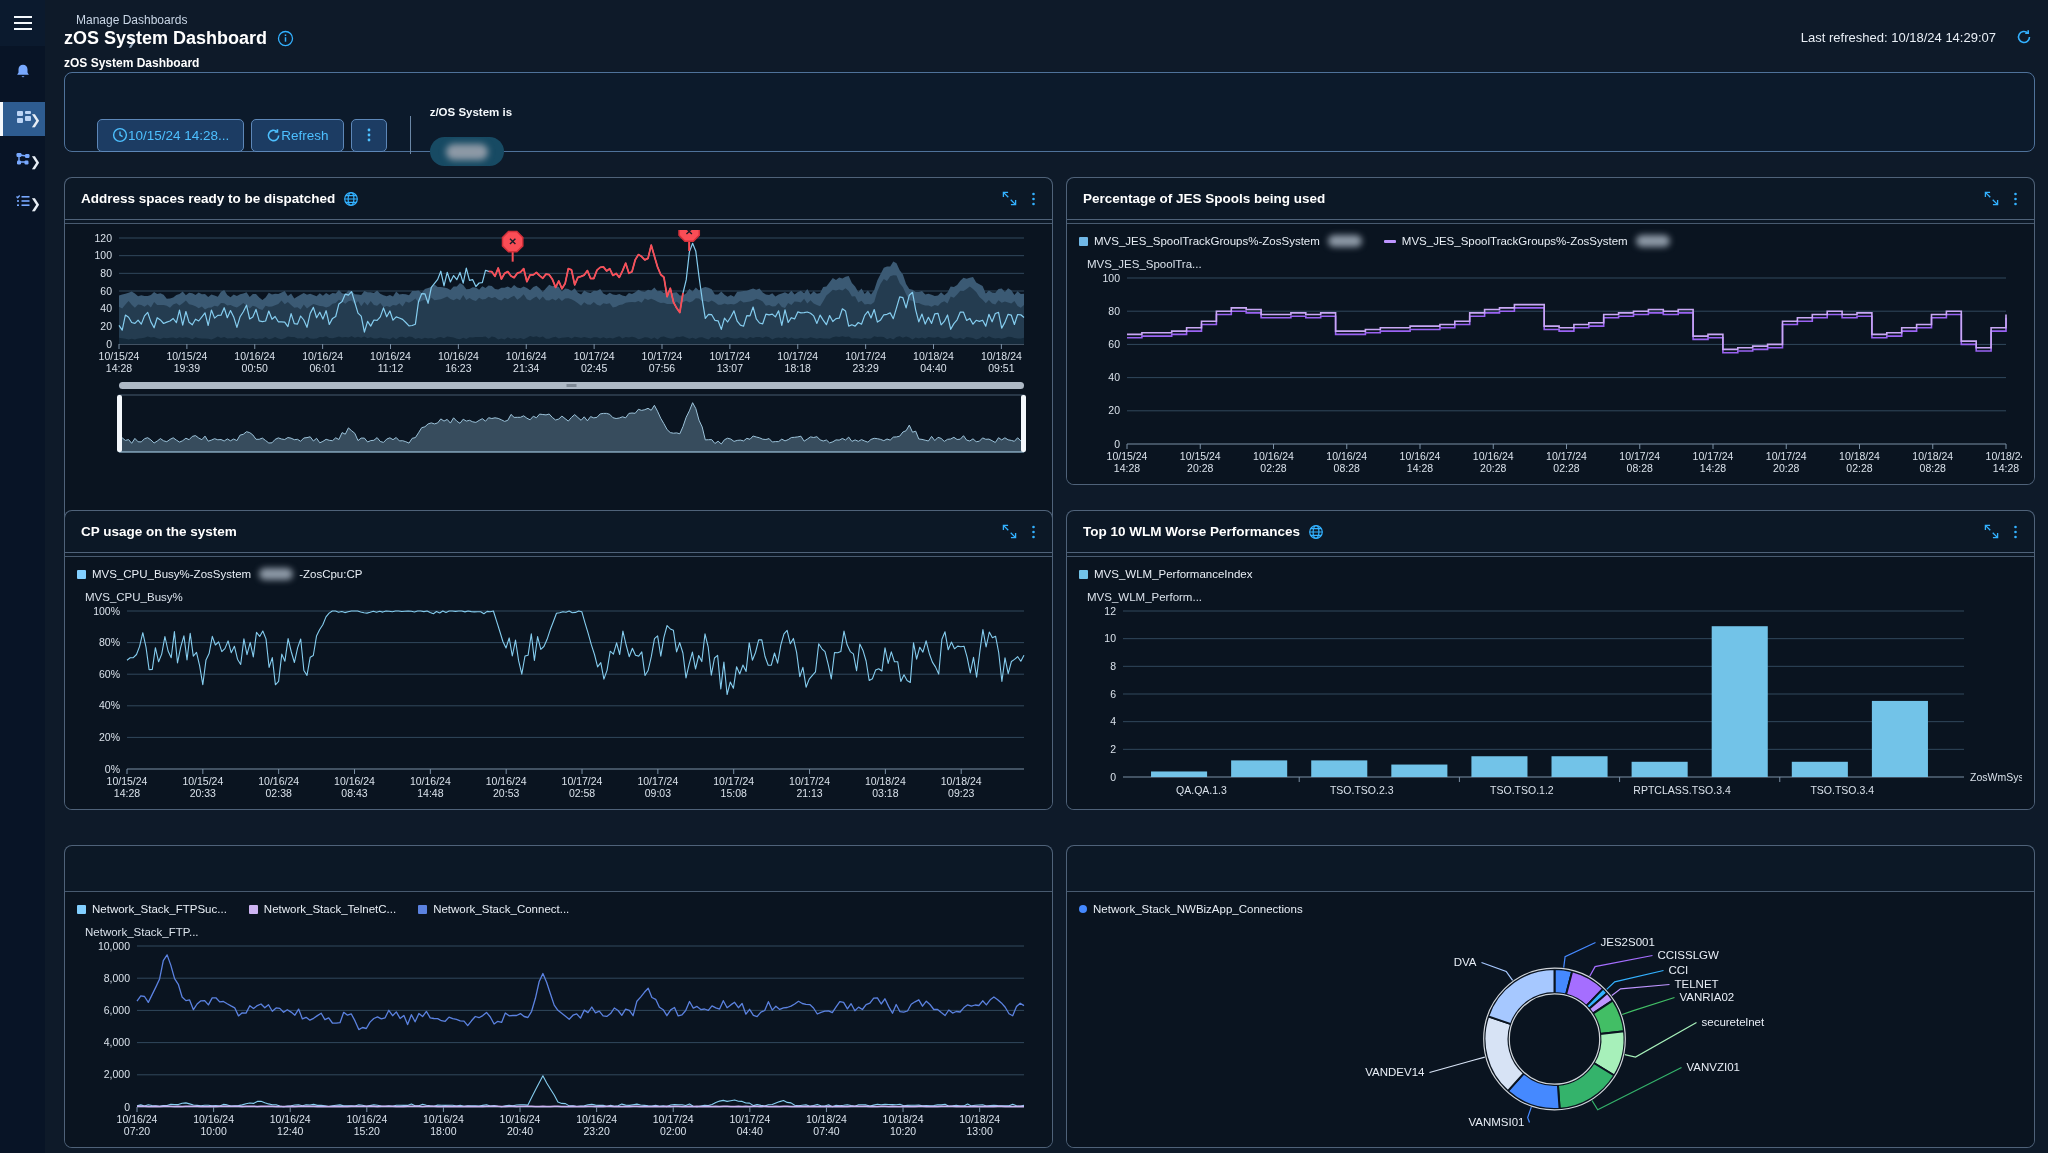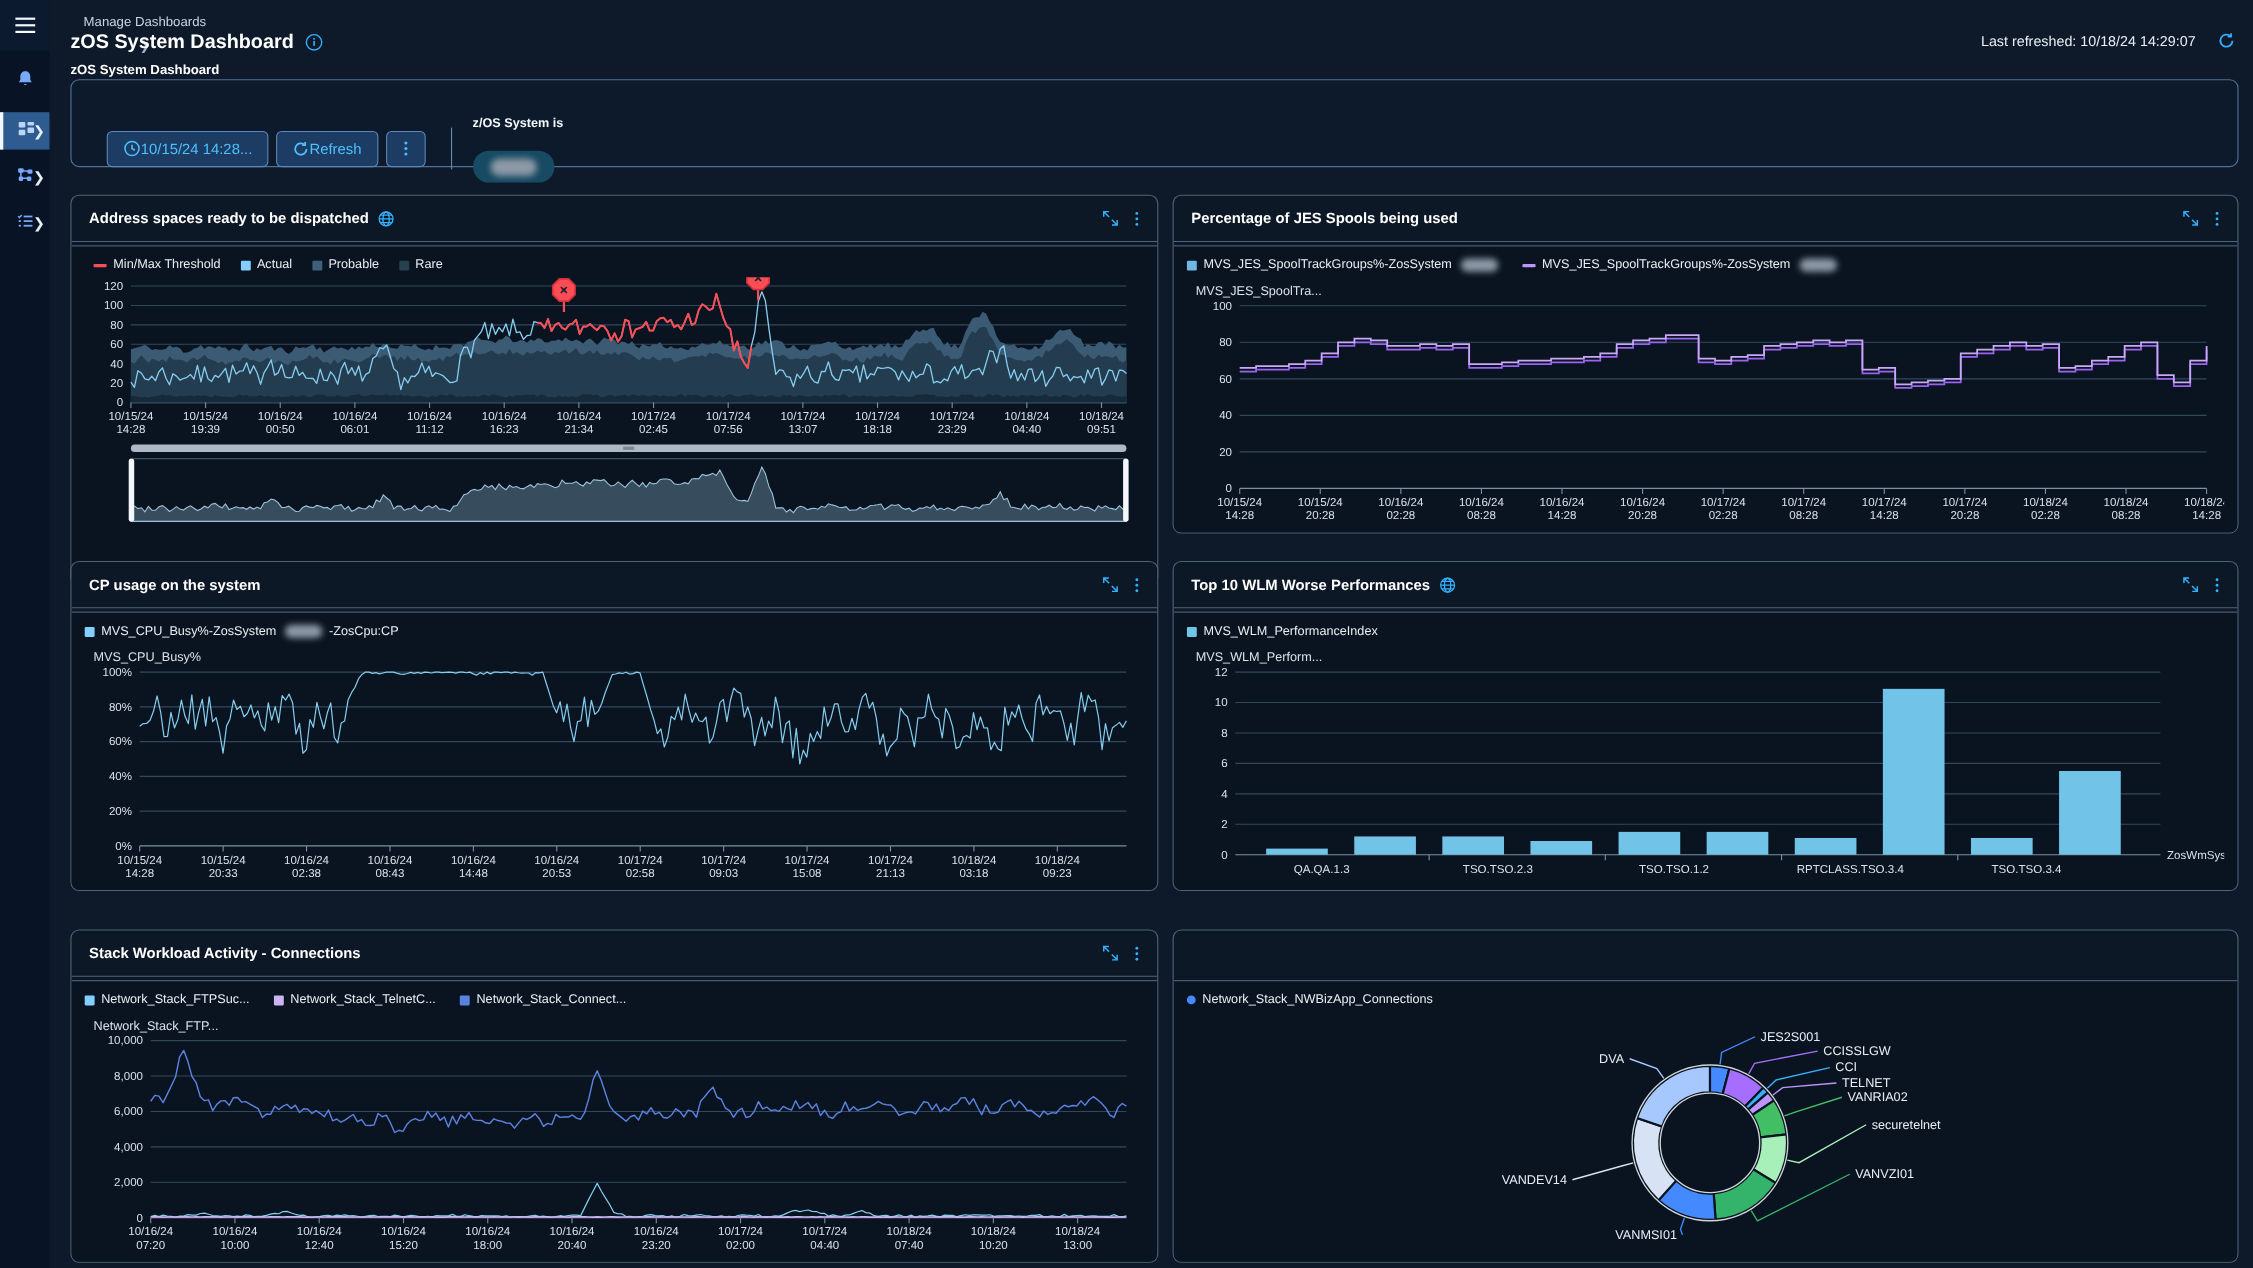--- a/index.html
+++ b/index.html
@@ -197,38 +197,20 @@
         <span class="act">
             <svg width="5" height="16" viewBox="0 0 4 16">
               <circle cx="2" cy="3" r="1.3" fill="#33b1ff"></circle>
               <circle cx="2" cy="8" r="1.3" fill="#33b1ff"></circle>
               <circle cx="2" cy="13" r="1.3" fill="#33b1ff"></circle>
             </svg>
           </span>
       </div>
     </div>
     <div class="panel-body">
-      <div class="legend left" id="legend0">
-          <span class="li">
-            <span class="dash" style="background: rgb(250, 77, 86);"></span>
-            <span>Min/Max Threshold</span>
-          </span>
-          <span class="li">
-            <span class="sq" style="background: rgb(130, 207, 255);"></span>
-            <span>Actual</span>
-          </span>
-          <span class="li">
-            <span class="sq" style="background: rgb(63, 96, 124);"></span>
-            <span>Probable</span>
-          </span>
-          <span class="li">
-            <span class="sq" style="background: rgb(39, 64, 79);"></span>
-            <span>Rare</span>
-          </span>
-        </div>
       <svg class="chart" id="chart0">
           <line x1="42" y1="114" x2="947" y2="114" stroke="#7b90a5" stroke-width="1"></line>
           <text x="35" y="117.5" fill="#d9e1ea" font-size="10.5" text-anchor="end">0</text>
           <line x1="42" y1="96.33333333333334" x2="947" y2="96.33333333333334" stroke="#31485c" stroke-width="1"></line>
           <text x="35" y="99.83333333333334" fill="#d9e1ea" font-size="10.5" text-anchor="end">20</text>
           <line x1="42" y1="78.66666666666667" x2="947" y2="78.66666666666667" stroke="#31485c" stroke-width="1"></line>
           <text x="35" y="82.16666666666667" fill="#d9e1ea" font-size="10.5" text-anchor="end">40</text>
           <line x1="42" y1="61" x2="947" y2="61" stroke="#31485c" stroke-width="1"></line>
           <text x="35" y="64.5" fill="#d9e1ea" font-size="10.5" text-anchor="end">60</text>
           <line x1="42" y1="43.333333333333336" x2="947" y2="43.333333333333336" stroke="#31485c" stroke-width="1"></line>
@@ -506,38 +488,20 @@
           <text x="282.68380952380954" y="209" fill="#d9e1ea" font-size="10.5" text-anchor="middle">TSO.TSO.2.3</text>
           <text x="442.8742857142857" y="209" fill="#d9e1ea" font-size="10.5" text-anchor="middle">TSO.TSO.1.2</text>
           <text x="603.064761904762" y="209" fill="#d9e1ea" font-size="10.5" text-anchor="middle">RPTCLASS.TSO.3.4</text>
           <text x="763.2552380952382" y="209" fill="#d9e1ea" font-size="10.5" text-anchor="middle">TSO.TSO.3.4</text>
           <text x="891" y="196" fill="#d9e1ea" font-size="10.5">ZosWmSysSu</text>
         </svg>
     </div>
   </section>
 
   <section class="panel" style="left:19px;top:845px;width:989px;height:303px;">
-    <div class="panel-header">
-      <span class="panel-title">Stack Workload Activity - Connections</span>
-      <div class="panel-actions">
-        <span class="act">
-            <svg width="15" height="15" viewBox="0 0 16 16">
-              <path d="M1.5 6.5 v-5 h5 M1.5 1.5 l5.2 5.2" stroke="#33b1ff" stroke-width="1.4" fill="none"></path>
-              <path d="M14.5 9.5 v5 h-5 M14.5 14.5 l-5.2-5.2" stroke="#33b1ff" stroke-width="1.4" fill="none"></path>
-            </svg>
-          </span>
-        <span class="act">
-            <svg width="5" height="16" viewBox="0 0 4 16">
-              <circle cx="2" cy="3" r="1.3" fill="#33b1ff"></circle>
-              <circle cx="2" cy="8" r="1.3" fill="#33b1ff"></circle>
-              <circle cx="2" cy="13" r="1.3" fill="#33b1ff"></circle>
-            </svg>
-          </span>
-      </div>
-    </div>
     <div class="panel-body">
       <div class="legend" id="legend4">
           <span class="li">
             <span class="sq" style="background: rgb(130, 207, 255);"></span>
             <span>Network_Stack_FTPSuc...</span>
           </span>
           <span class="li">
             <span class="sq" style="background: rgb(205, 180, 242);"></span>
             <span>Network_Stack_TelnetC...</span>
           </span>

